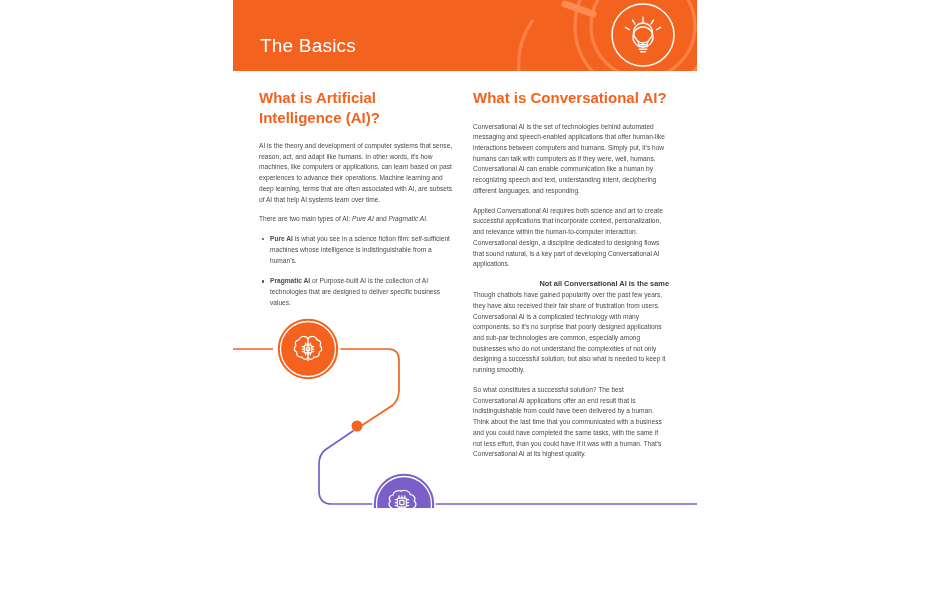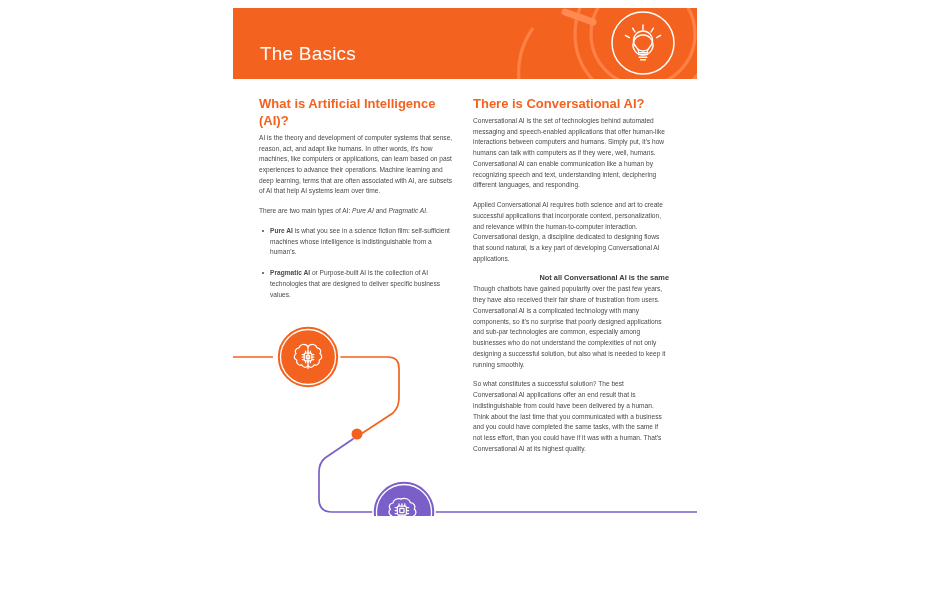--- a/index.html
+++ b/index.html
@@ -4,21 +4,21 @@
 <style>
   html,body{margin:0;padding:0;}
   body{
     width:930px;height:600px;
     background:#ffffff;
     font-family:"Liberation Sans","DejaVu Sans",sans-serif;
     overflow:hidden;
   }
   #page{
     position:absolute;
-    left:233px; top:8px;
+    left:233px; top:0px;
     width:464px; height:508px;
     background:#ffffff;
     overflow:hidden;
   }
 
   
   #header{
     position:absolute;left:0;top:0;width:464px;height:71px;
     background:#F4621F;
     overflow:hidden;
@@ -30,22 +30,22 @@
     letter-spacing:.2px;font-weight:400;
     line-height:1;
   }
 
   
   .col{position:absolute;}
   #col-left{left:26px;top:88px;width:196px;}
   #col-right{left:240px;top:88px;width:196px;}
 
   h2.sec-title{
-    margin:0 0 3px 0;
-    font-size:13px;
+    margin:0 0 14px 0;
+    font-size:15px;
     line-height:1.3;
     color:#F4621F;
     font-weight:700;
   }
   h3.sub-title{
     margin:0 0 1px 0;
     font-size:7.4px;
     line-height:1.35;
     color:#3b3b40;
     font-weight:700;
@@ -136,21 +136,21 @@
     <h2 class="sec-title">What is Artificial Intelligence (AI)?</h2>
     <p class="body">AI is the theory and development of computer systems that sense, reason, act, and adapt like humans. In other words, it's how machines, like computers or applications, can learn based on past experiences to advance their operations. Machine learning and deep learning, terms that are often associated with AI, are subsets of AI that help AI systems learn over time.</p>
     <p class="body"><span>There are two main types of AI: </span><span class="em">Pure AI</span><span> and </span><span class="em">Pragmatic AI</span><span>.</span></p>
     <ul class="bullets">
       <li><span class="bd">Pure AI</span><span> is what you see in a science fiction film: self-sufficient machines whose intelligence is indistinguishable from a human's.</span></li>
       <li><span class="bd">Pragmatic AI</span><span> or Purpose-built AI is the collection of AI technologies that are designed to deliver specific business values.</span></li>
     </ul>
   </div>
 
   <div class="col" id="col-right">
-    <h2 class="sec-title">There is Conversational AI?</h2>
+    <h2 class="sec-title">What is Conversational AI?</h2>
     <p class="body">Conversational AI is the set of technologies behind automated messaging and speech-enabled applications that offer human-like interactions between computers and humans. Simply put, it's how humans can talk with computers as if they were, well, humans. Conversational AI can enable communication like a human by recognizing speech and text, understanding intent, deciphering different languages, and responding.</p>
     <p class="body">Applied Conversational AI requires both science and art to create successful applications that incorporate context, personalization, and relevance within the human-to-computer interaction. Conversational design, a discipline dedicated to designing flows that sound natural, is a key part of developing Conversational AI applications.</p>
     <h3 class="sub-title">Not all Conversational AI is the same</h3>
     <p class="body">Though chatbots have gained popularity over the past few years, they have also received their fair share of frustration from users. Conversational AI is a complicated technology with many components, so it's no surprise that poorly designed applications and sub-par technologies are common, especially among businesses who do not understand the complexities of not only designing a successful solution, but also what is needed to keep it running smoothly.</p>
     <p class="body">So what constitutes a successful solution? The best Conversational AI applications offer an end result that is indistinguishable from could have been delivered by a human. Think about the last time that you communicated with a business and you could have completed the same tasks, with the same if not less effort, than you could have if it was with a human. That's Conversational AI at its highest quality.</p>
   </div>
 
   <div id="diagram">
     <svg width="464" height="260" viewBox="0 0 464 260">
 

